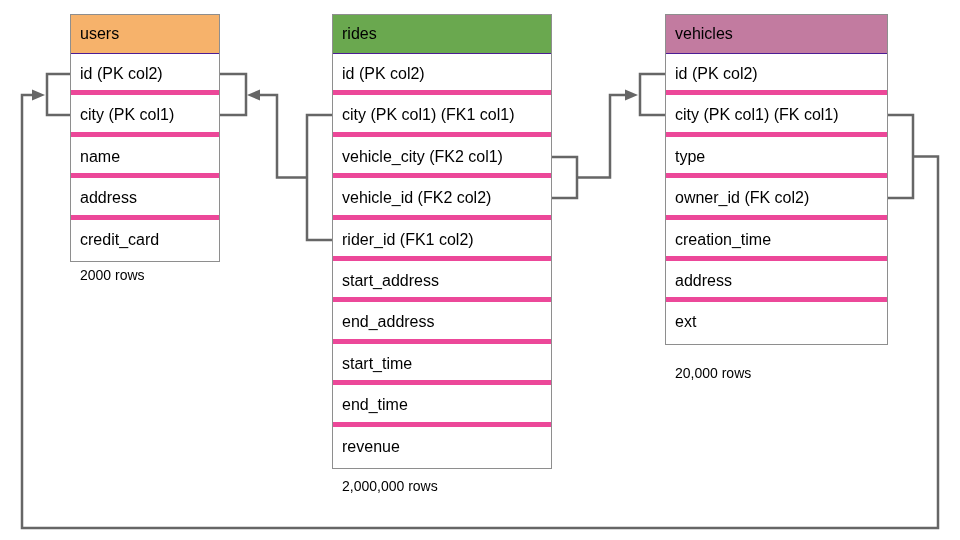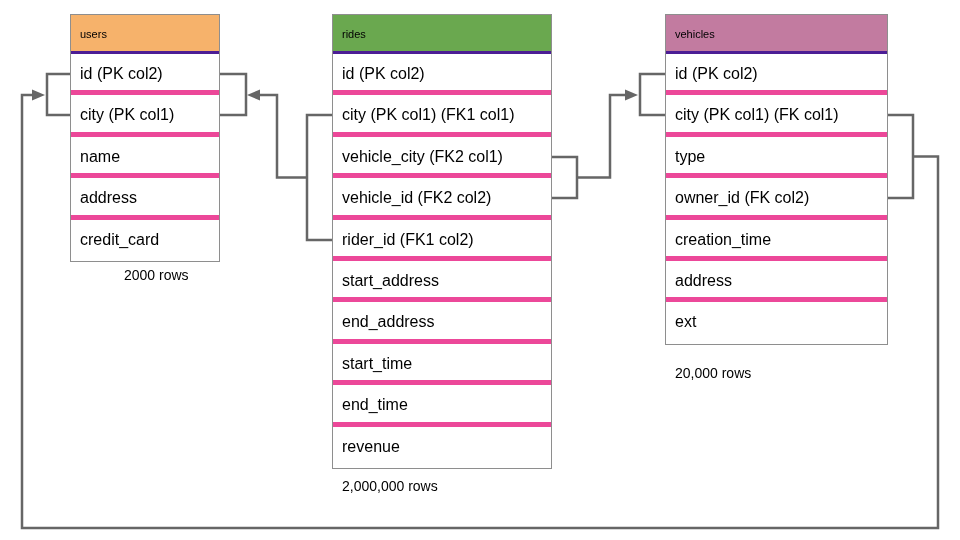--- a/index.html
+++ b/index.html
@@ -26,22 +26,22 @@
     position: absolute;
     background: #ffffff;
     border: 1px solid #8e8e8e;
     box-sizing: border-box;
     color: #000000;
   }
   .thead {
     height: 39px;
     line-height: 38px;
     padding: 0 9px;
-    font-size: 11px;
-    border-bottom: 3px solid #4c1d95;
+    font-size: 16px;
+    border-bottom: 1px solid #4c1d95;
     box-sizing: border-box;
     white-space: nowrap;
     overflow: hidden;
   }
   .trow {
     height: 41.4px;
     line-height: 40px;
     padding: 0 9px;
     font-size: 16px;
     border-bottom: 5px solid #ec4899;
@@ -84,21 +84,21 @@
   <div class="db-table" style="left:70px; top:14px; width:150px;">
     <div class="thead" style="background: rgb(246, 178, 107);">users</div>
     <div class="rows">
         <div class="trow">id (PK col2)</div>
         <div class="trow">city (PK col1)</div>
         <div class="trow">name</div>
         <div class="trow">address</div>
         <div class="trow">credit_card</div>
       </div>
   </div>
-  <div class="caption" style="left:80px; top:267px;margin-left:44px;">2000 rows</div>
+  <div class="caption" style="left:80px; top:267px;">2000 rows</div>
 
   <div class="db-table" style="left:332px; top:14px; width:220px;">
     <div class="thead" style="background: rgb(106, 168, 79);">rides</div>
     <div class="rows">
         <div class="trow">id (PK col2)</div>
         <div class="trow">city (PK col1) (FK1 col1)</div>
         <div class="trow">vehicle_city (FK2 col1)</div>
         <div class="trow">vehicle_id (FK2 col2)</div>
         <div class="trow">rider_id (FK1 col2)</div>
         <div class="trow">start_address</div>

